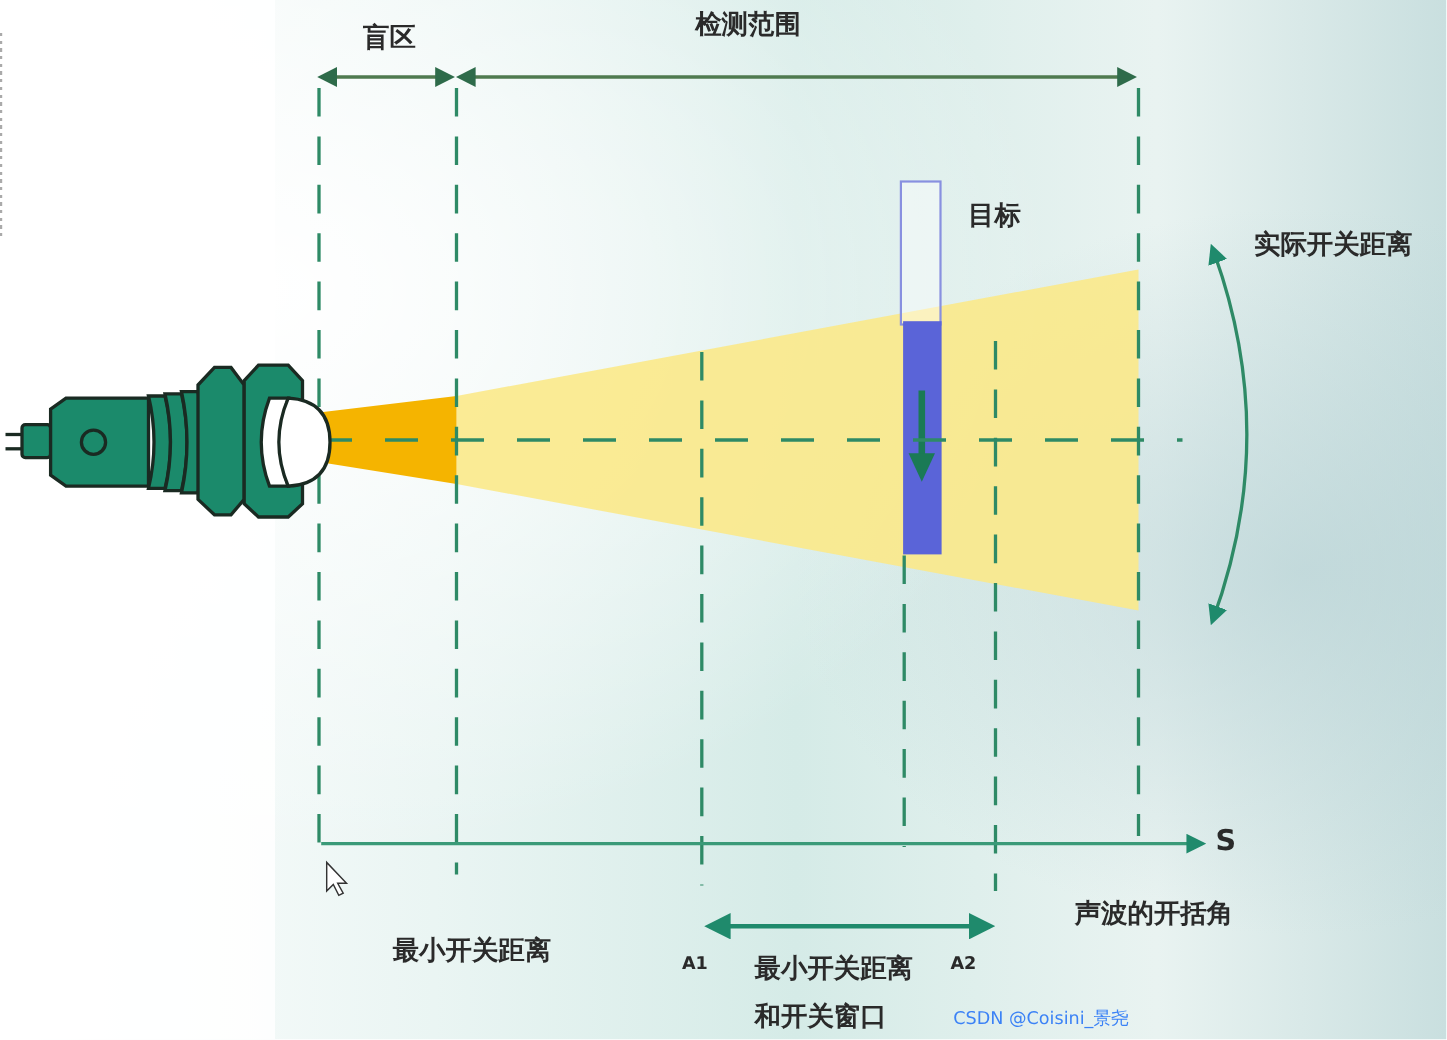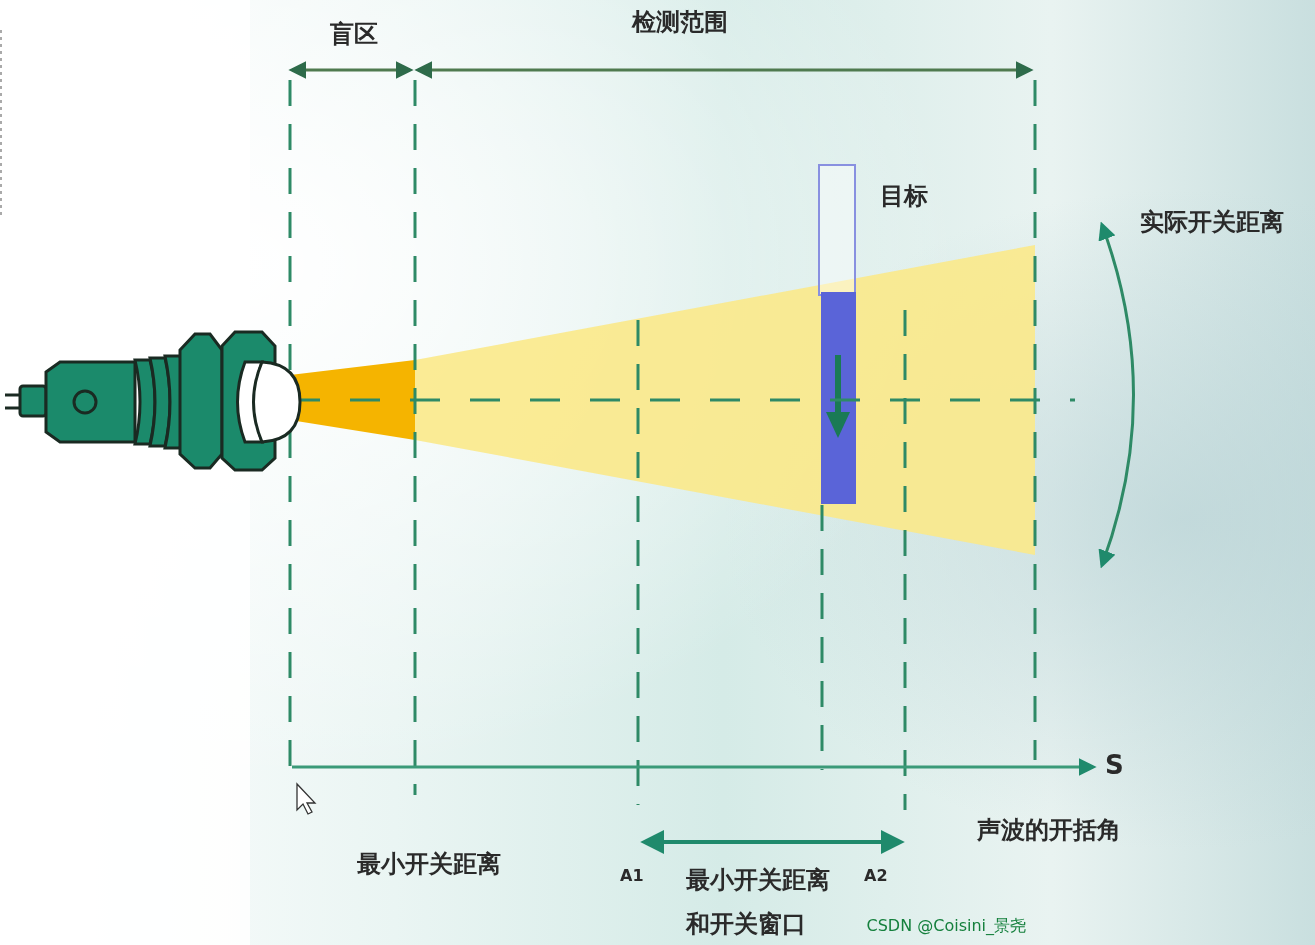--- a/index.html
+++ b/index.html
@@ -1,21 +1,21 @@
 <!DOCTYPE html>
 <html><head>
 <meta charset="utf-8">
 <style>
   html, body { margin:0; padding:0; }
   body { width:1315px; height:945px; overflow:hidden; position:relative;
     font-family: "DejaVu Sans", "Liberation Sans", sans-serif; background:#ffffff; }
   #stage { position:absolute; left:0; top:0; width:1040px; height:945px; }
   .lbl { position:absolute; font-weight:bold; color:#2a2a2a; font-size:24px; white-space:nowrap; }
   .lbl-sm { font-size:16px; }
-  .wm { position:absolute; right:14px; bottom:8px; color:#15803d; font-size:16px; }
+  .wm { position:absolute; right:14px; bottom:8px; color:#3b82f6; font-size:16px; }
   .left-border { position:absolute; left:0; top:30px; height:185px; width:2px;
     background: repeating-linear-gradient(to bottom,#aaa 0 3px, transparent 3px 7px); }
 </style>
 </head>
 <body>
 
 <div id="stage">
   <svg width="1315" height="945" viewBox="0 0 1315 945" style="position:absolute;left:0;top:0">
     <defs>
       <radialGradient id="bg1" cx="0.18" cy="0.28" r="0.55">

